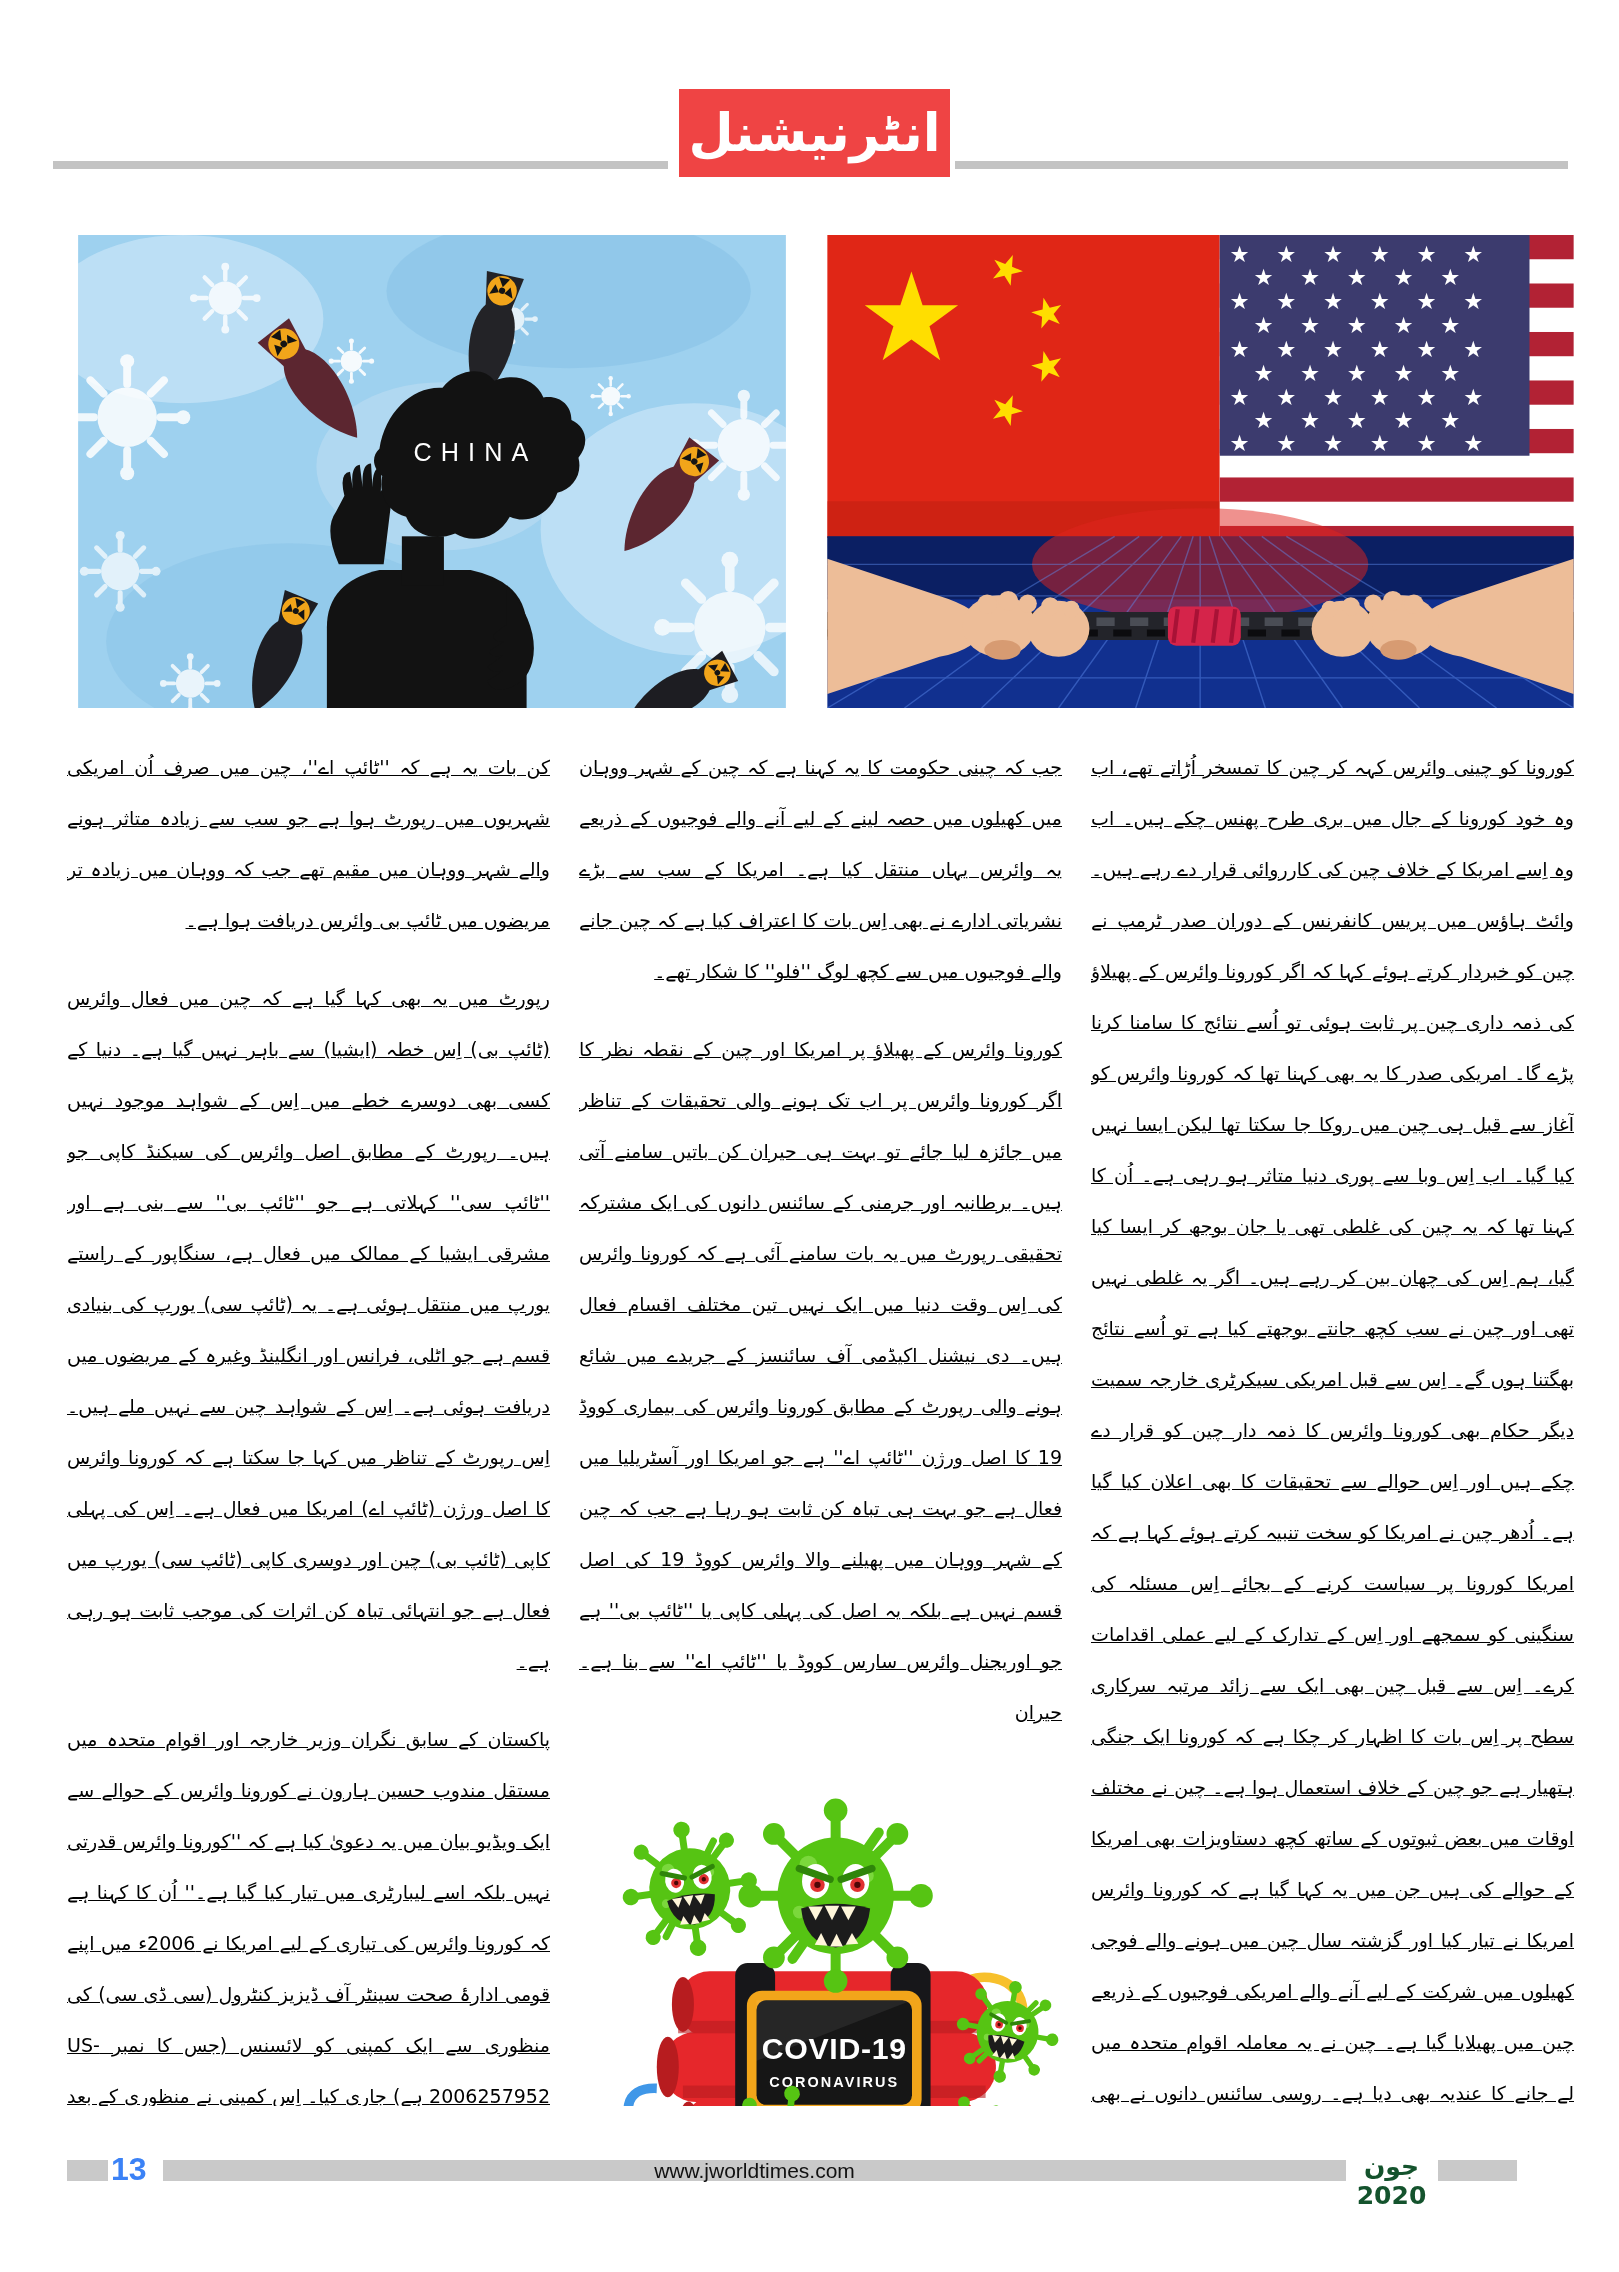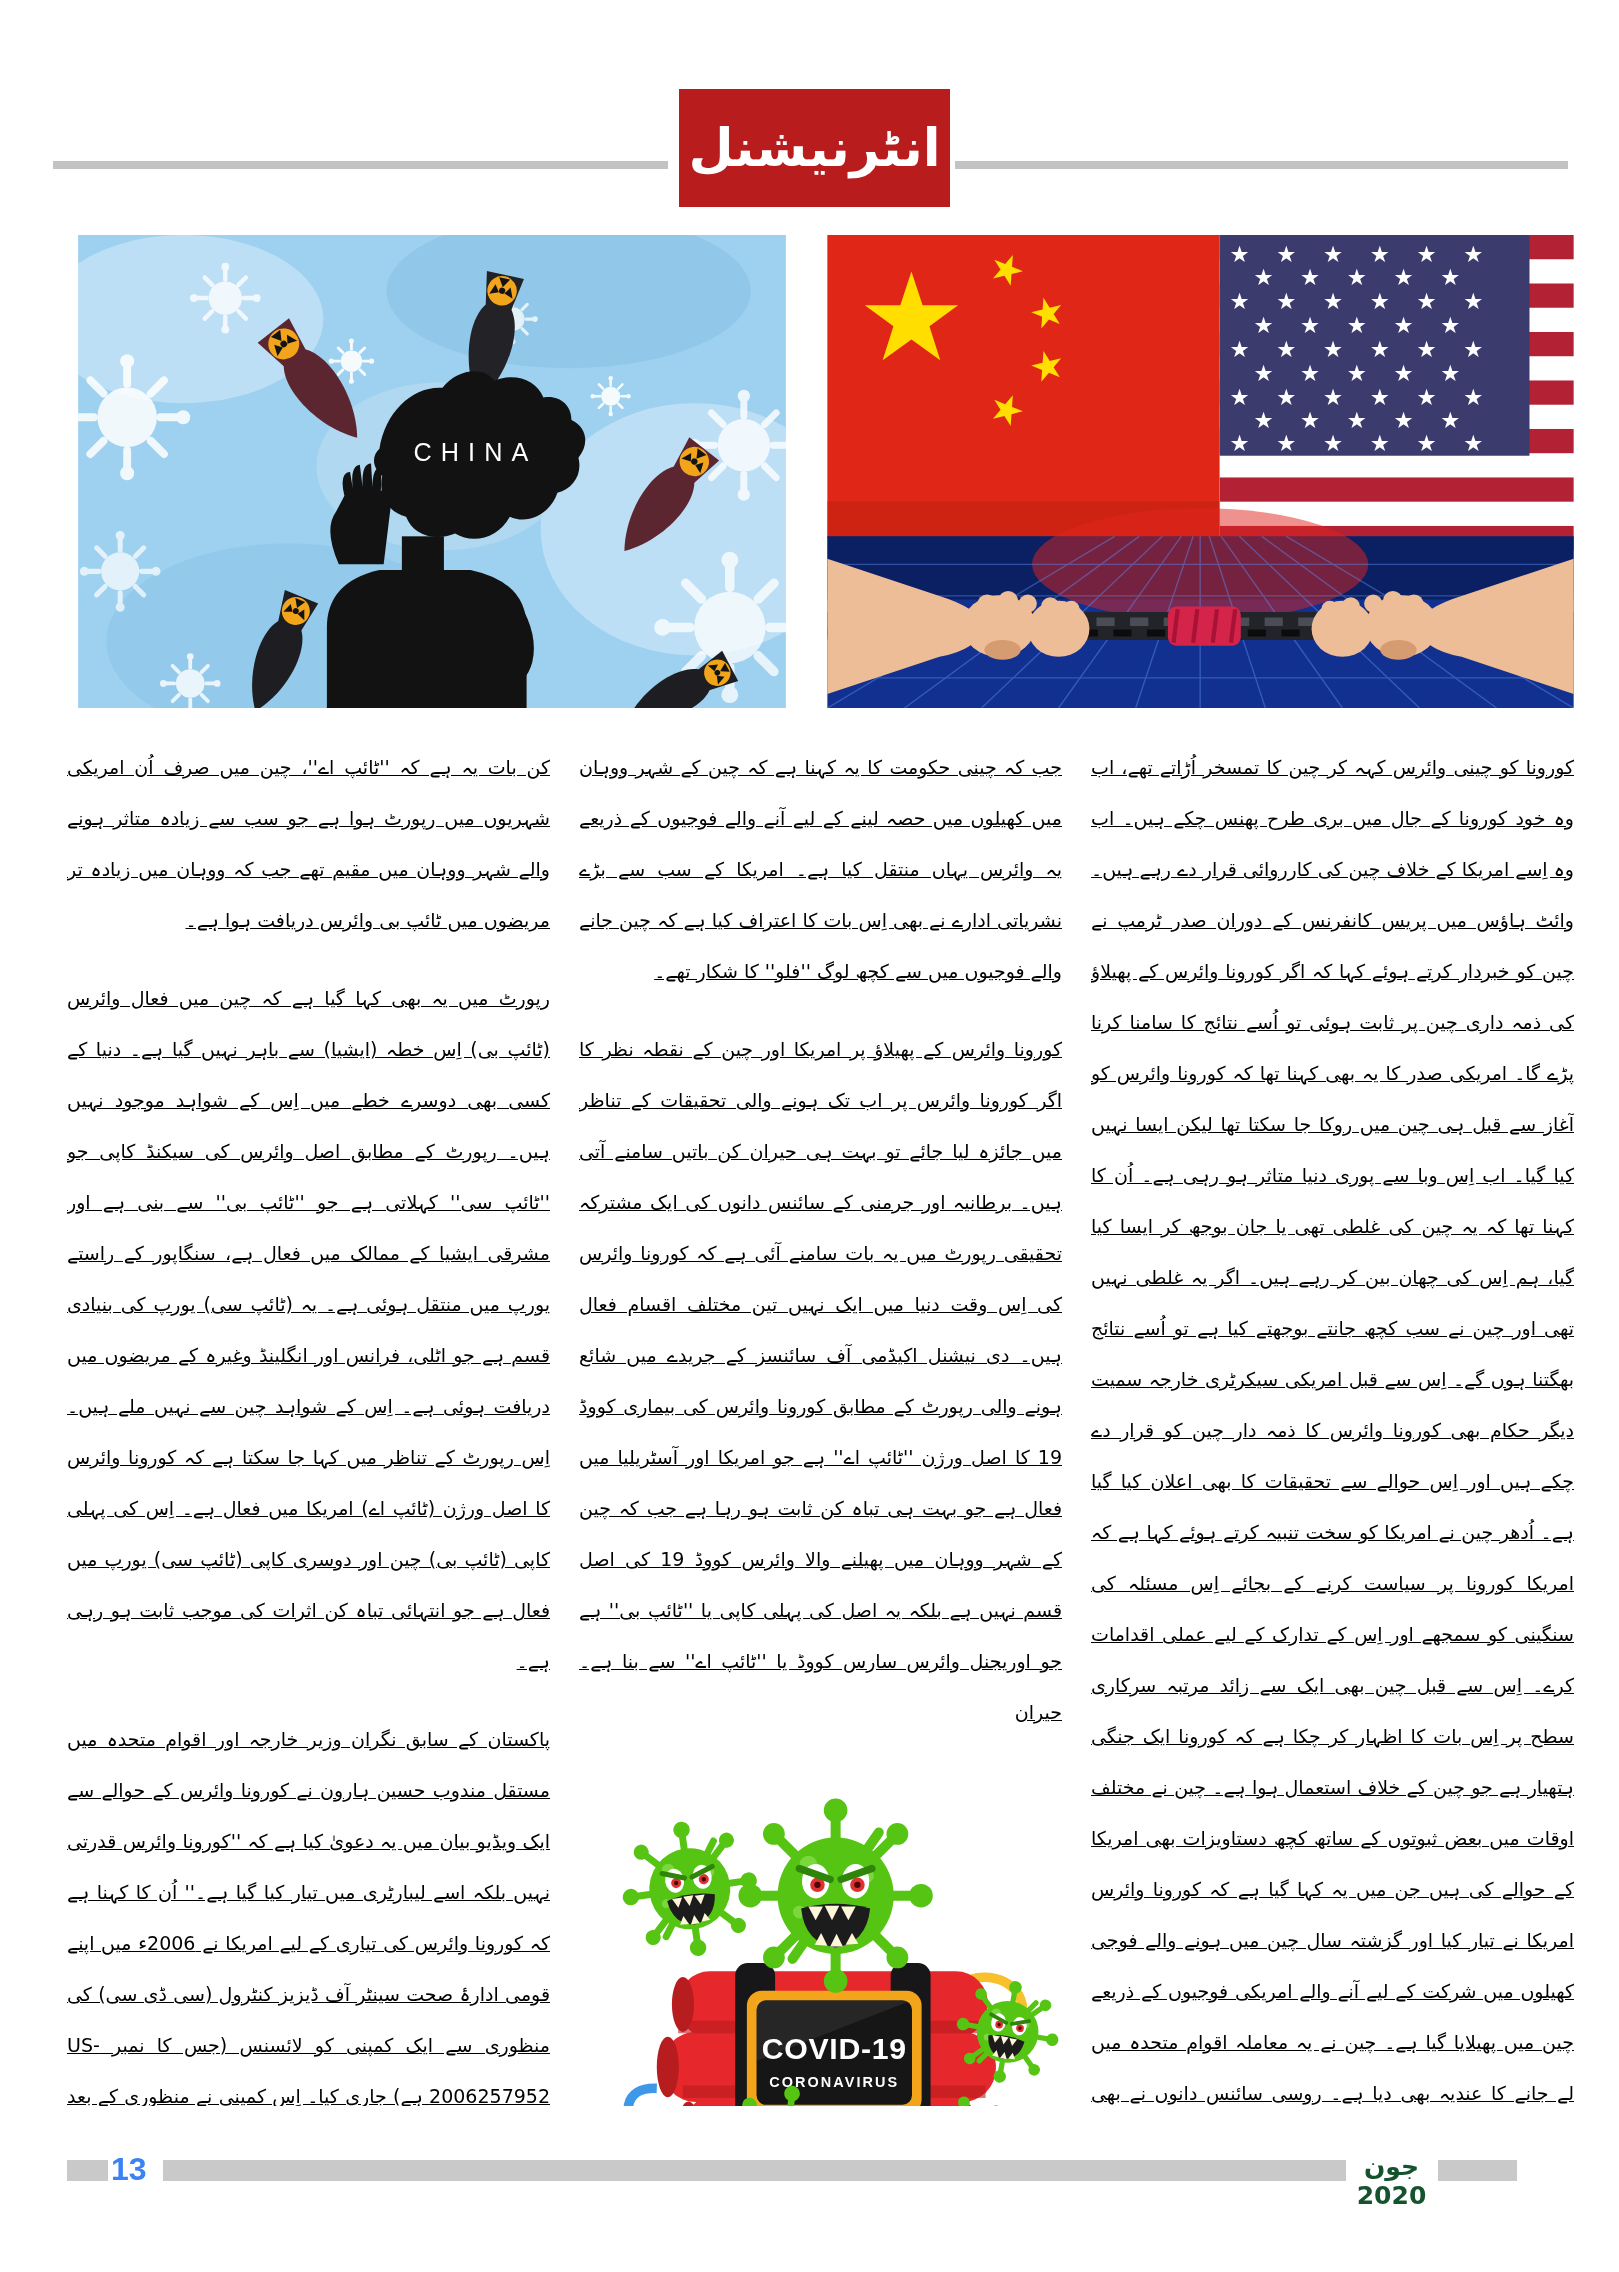--- a/index.html
+++ b/index.html
@@ -2,22 +2,22 @@
 <html style="font-size:11.2px"><head>
 <meta charset="utf-8">
 <style>
   html,body{margin:0;padding:0;background:#e8e8e8;}
   .page{position:relative;width:1619px;height:2273px;background:#ffffff;overflow:hidden;
         font-family:"Liberation Sans",sans-serif;}
   
   .hrule{position:absolute;top:161px;height:8.4px;background:#c3c3c3;}
   .hrule.left{left:53px;width:615px;}
   .hrule.right{left:955px;width:613px;}
-  .section-box{position:absolute;left:679px;top:89px;width:271px;height:118px;
-               background:#b91c1c;display:flex;align-items:center;justify-content:center;}
+  .section-box{position:absolute;left:679px;top:89px;width:271px;height:88px;
+               background:#ef4444;display:flex;align-items:center;justify-content:center;}
   .section-box span{color:#ffffff;font-family:"DejaVu Sans",sans-serif;
                     font-size:52px;font-weight:bold;direction:rtl;}
   
   .fig{position:absolute;top:235px;}
   .fig.left{left:78px;}
   .fig.right{left:827px;}
   
   .cols{position:absolute;left:67px;top:742px;width:1507px;height:1364px;
         display:flex;flex-direction:row-reverse;gap:29px;}
   .col{width:483px;height:100%;overflow:hidden;text-decoration:underline;}
@@ -304,18 +304,19 @@
       <p>کن بات یہ ہے کہ ''ٹائپ اے''، چین میں صرف اُن امریکی شہریوں میں رپورٹ ہوا ہے جو سب سے زیادہ متاثر ہونے والے شہر ووہان میں مقیم تھے جب کہ ووہان میں زیادہ تر مریضوں میں ٹائپ بی وائرس دریافت ہوا ہے۔</p>
       <p>رپورٹ میں یہ بھی کہا گیا ہے کہ چین میں فعال وائرس (ٹائپ بی) اِس خطہ (ایشیا) سے باہر نہیں گیا ہے۔ دنیا کے کسی بھی دوسرے خطے میں اِس کے شواہد موجود نہیں ہیں۔ رپورٹ کے مطابق اصل وائرس کی سیکنڈ کاپی جو ''ٹائپ سی'' کہلاتی ہے جو ''ٹائپ بی'' سے بنی ہے اور مشرقی ایشیا کے ممالک میں فعال ہے، سنگاپور کے راستے یورپ میں منتقل ہوئی ہے۔ یہ (ٹائپ سی) یورپ کی بنیادی قسم ہے جو اٹلی، فرانس اور انگلینڈ وغیرہ کے مریضوں میں دریافت ہوئی ہے۔ اِس کے شواہد چین سے نہیں ملے ہیں۔ اِس رپورٹ کے تناظر میں کہا جا سکتا ہے کہ کورونا وائرس کا اصل ورژن (ٹائپ اے) امریکا میں فعال ہے۔ اِس کی پہلی کاپی (ٹائپ بی) چین اور دوسری کاپی (ٹائپ سی) یورپ میں فعال ہے جو انتہائی تباہ کن اثرات کی موجب ثابت ہو رہی ہے۔</p>
       <p>پاکستان کے سابق نگران وزیر خارجہ اور اقوام متحدہ میں مستقل مندوب حسین ہارون نے کورونا وائرس کے حوالے سے ایک ویڈیو بیان میں یہ دعویٰ کیا ہے کہ ''کورونا وائرس قدرتی نہیں بلکہ اسے لیبارٹری میں تیار کیا گیا ہے۔'' اُن کا کہنا ہے کہ کورونا وائرس کی تیاری کے لیے امریکا نے 2006ء میں اپنے قومی ادارۂ صحت سینٹر آف ڈیزیز کنٹرول (سی ڈی سی) کی منظوری سے ایک کمپنی کو لائسنس (جس کا نمبر US-2006257952 ہے) جاری کیا۔ اِس کمپنی نے منظوری کے بعد کورونا وائرس انگلینڈ کے پربرائٹ انسٹیٹیوٹ سے تیار کروایا جس کا ہارکوڈ 10.10.701</p>
     </div>
   </div>
 
   <div class="footer">
     <div class="fbar stub-l"></div>
     <div class="fpage">13</div>
     <div class="fbar main"></div>
+    <div class="furl">www.jworldtimes.com</div>
     <div class="fdate">جون 2020</div>
     <div class="fbar stub-r"></div>
   </div>
 
 </div>
 
 
 </body></html>

